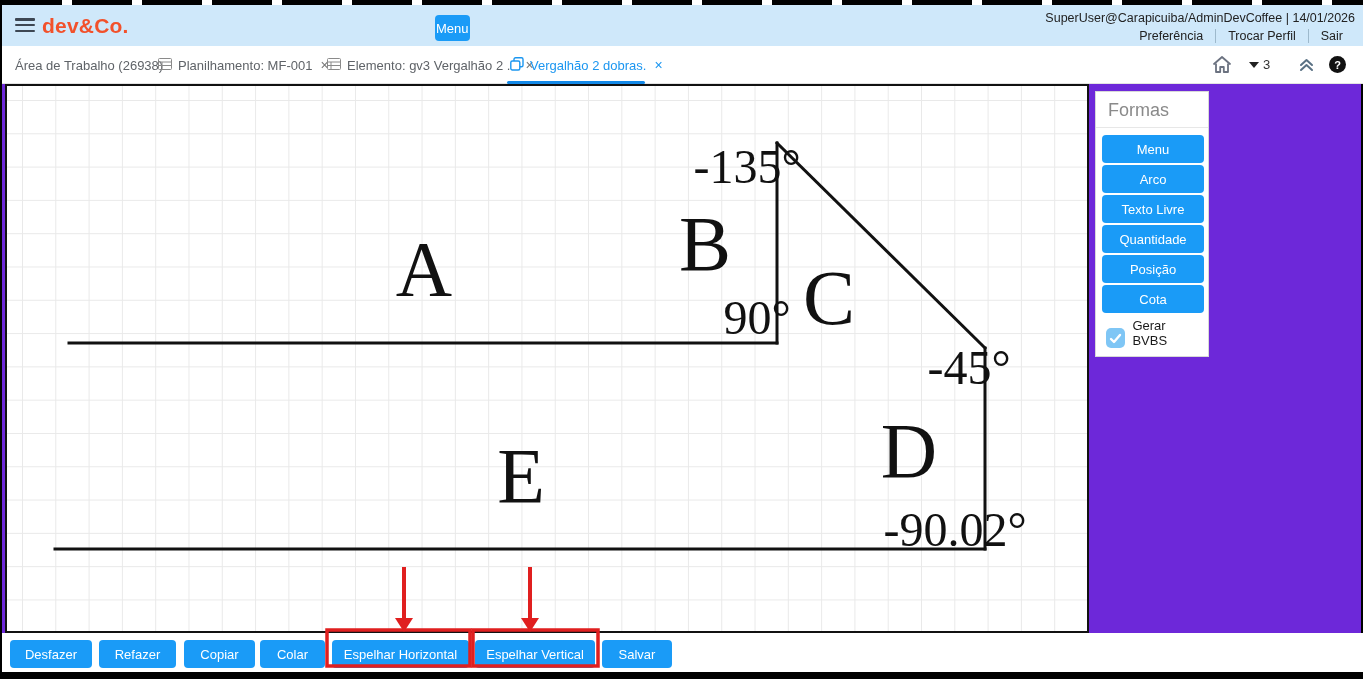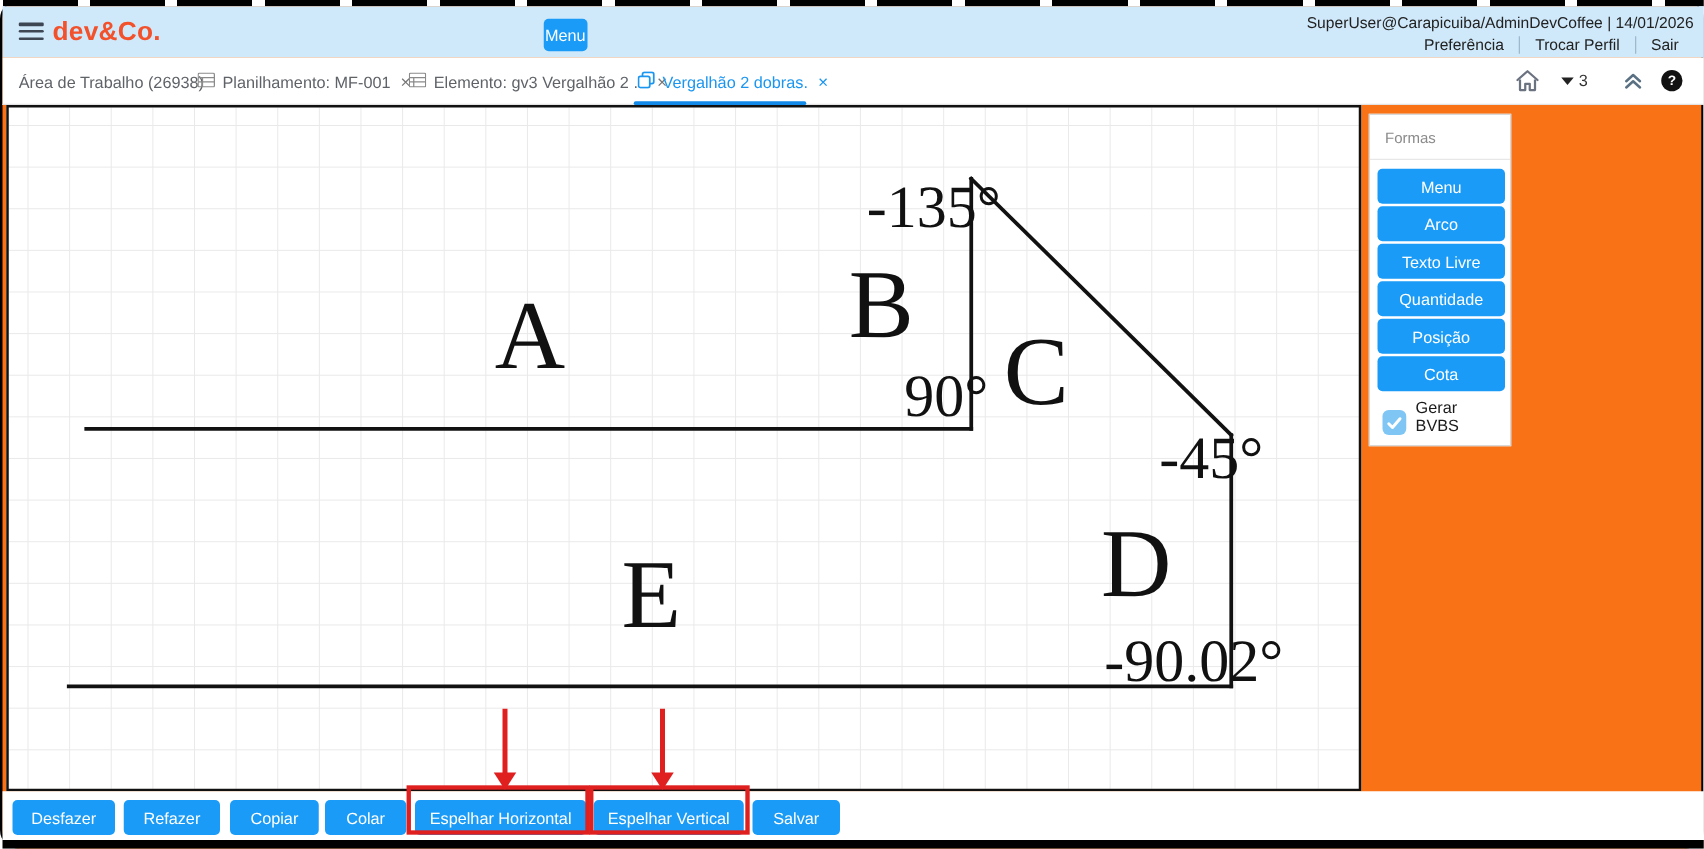--- a/index.html
+++ b/index.html
@@ -1,20 +1,20 @@
 <!DOCTYPE html>
 <html><head>
 <meta charset="utf-8">
 <style>
   * { margin:0; padding:0; box-sizing:border-box; }
   html,body { width:1363px; height:679px; }
   body { font-family:"Liberation Sans", sans-serif; background:#fff; position:relative; overflow:hidden; }
 
-  #app { position:absolute; inset:0; width:1363px; height:679px; background:#f97316;
-         border-left:2px solid #000; border-right:2px solid #000;border-radius:15px; }
+  #app { position:absolute; inset:0; width:1363px; height:679px; background:#6d28d9;
+         border-left:2px solid #000; border-right:2px solid #000; }
 
   
   .top-dashes { position:absolute; left:0; top:0; width:1363px; height:5px;
     background:repeating-linear-gradient(to right, #000 0 60px, #fff 60px 70px); }
   .bottom-strip { position:absolute; left:0; top:672px; width:1363px; height:7px; background:#000; }
 
   
   .header { position:absolute; left:0; top:5px; width:1363px; height:41px; background:#cfe8fa; }
   .hamburger { position:absolute; left:13px; top:13px; width:20px; height:15px; cursor:pointer; }
   .hamburger div { height:2.6px; background:#3d4753; border-radius:1px; margin-bottom:3.3px; }
@@ -45,21 +45,21 @@
     display:flex; align-items:center; justify-content:center; }
 
   
   .canvas { position:absolute; left:3px; top:84px; width:1084px; height:549px; background:#fff; border:2px solid #111;
     background-image:linear-gradient(to right,#e9e9e9 1px,transparent 1px),linear-gradient(to bottom,#e9e9e9 1px,transparent 1px);
     background-size:33.3px 33.3px; background-position:15px 14px; }
   .canvas svg { position:absolute; inset:0; }
 
   
   .panel { position:absolute; left:1093px; top:91px; width:114px; background:#fff; border:1px solid #d8d8d8; }
-  .panel-title { height:36px; line-height:36px; padding-left:12px; font-size:12px; color:#8a8a8a; border-bottom:1px solid #e7e7e7; }
+  .panel-title { height:36px; line-height:36px; padding-left:12px; font-size:18px; color:#8a8a8a; border-bottom:1px solid #e7e7e7; }
   .panel-body { padding:7px 6px 8px 6px; }
   .panel-btn { display:block; width:102px; height:28px; margin-bottom:2px; background:#1a9bf7; border:none; border-radius:4px;
     color:#fff; font-size:13px; cursor:pointer; font-family:"Liberation Sans",sans-serif; }
   .chk-row { display:flex; align-items:flex-end; gap:7px; margin-top:5px; padding-left:4px; }
   .chk { width:20px; height:20px; border-radius:5px; background:#7fc6f5; display:flex; align-items:center; justify-content:center; cursor:pointer; }
   .chk svg { width:13px; height:13px; }
   .chk-label { font-size:13px; color:#1a1a1a; }
 
   
   .toolbar { position:absolute; left:0; top:633px; width:1363px; height:39px; background:#fff; }

